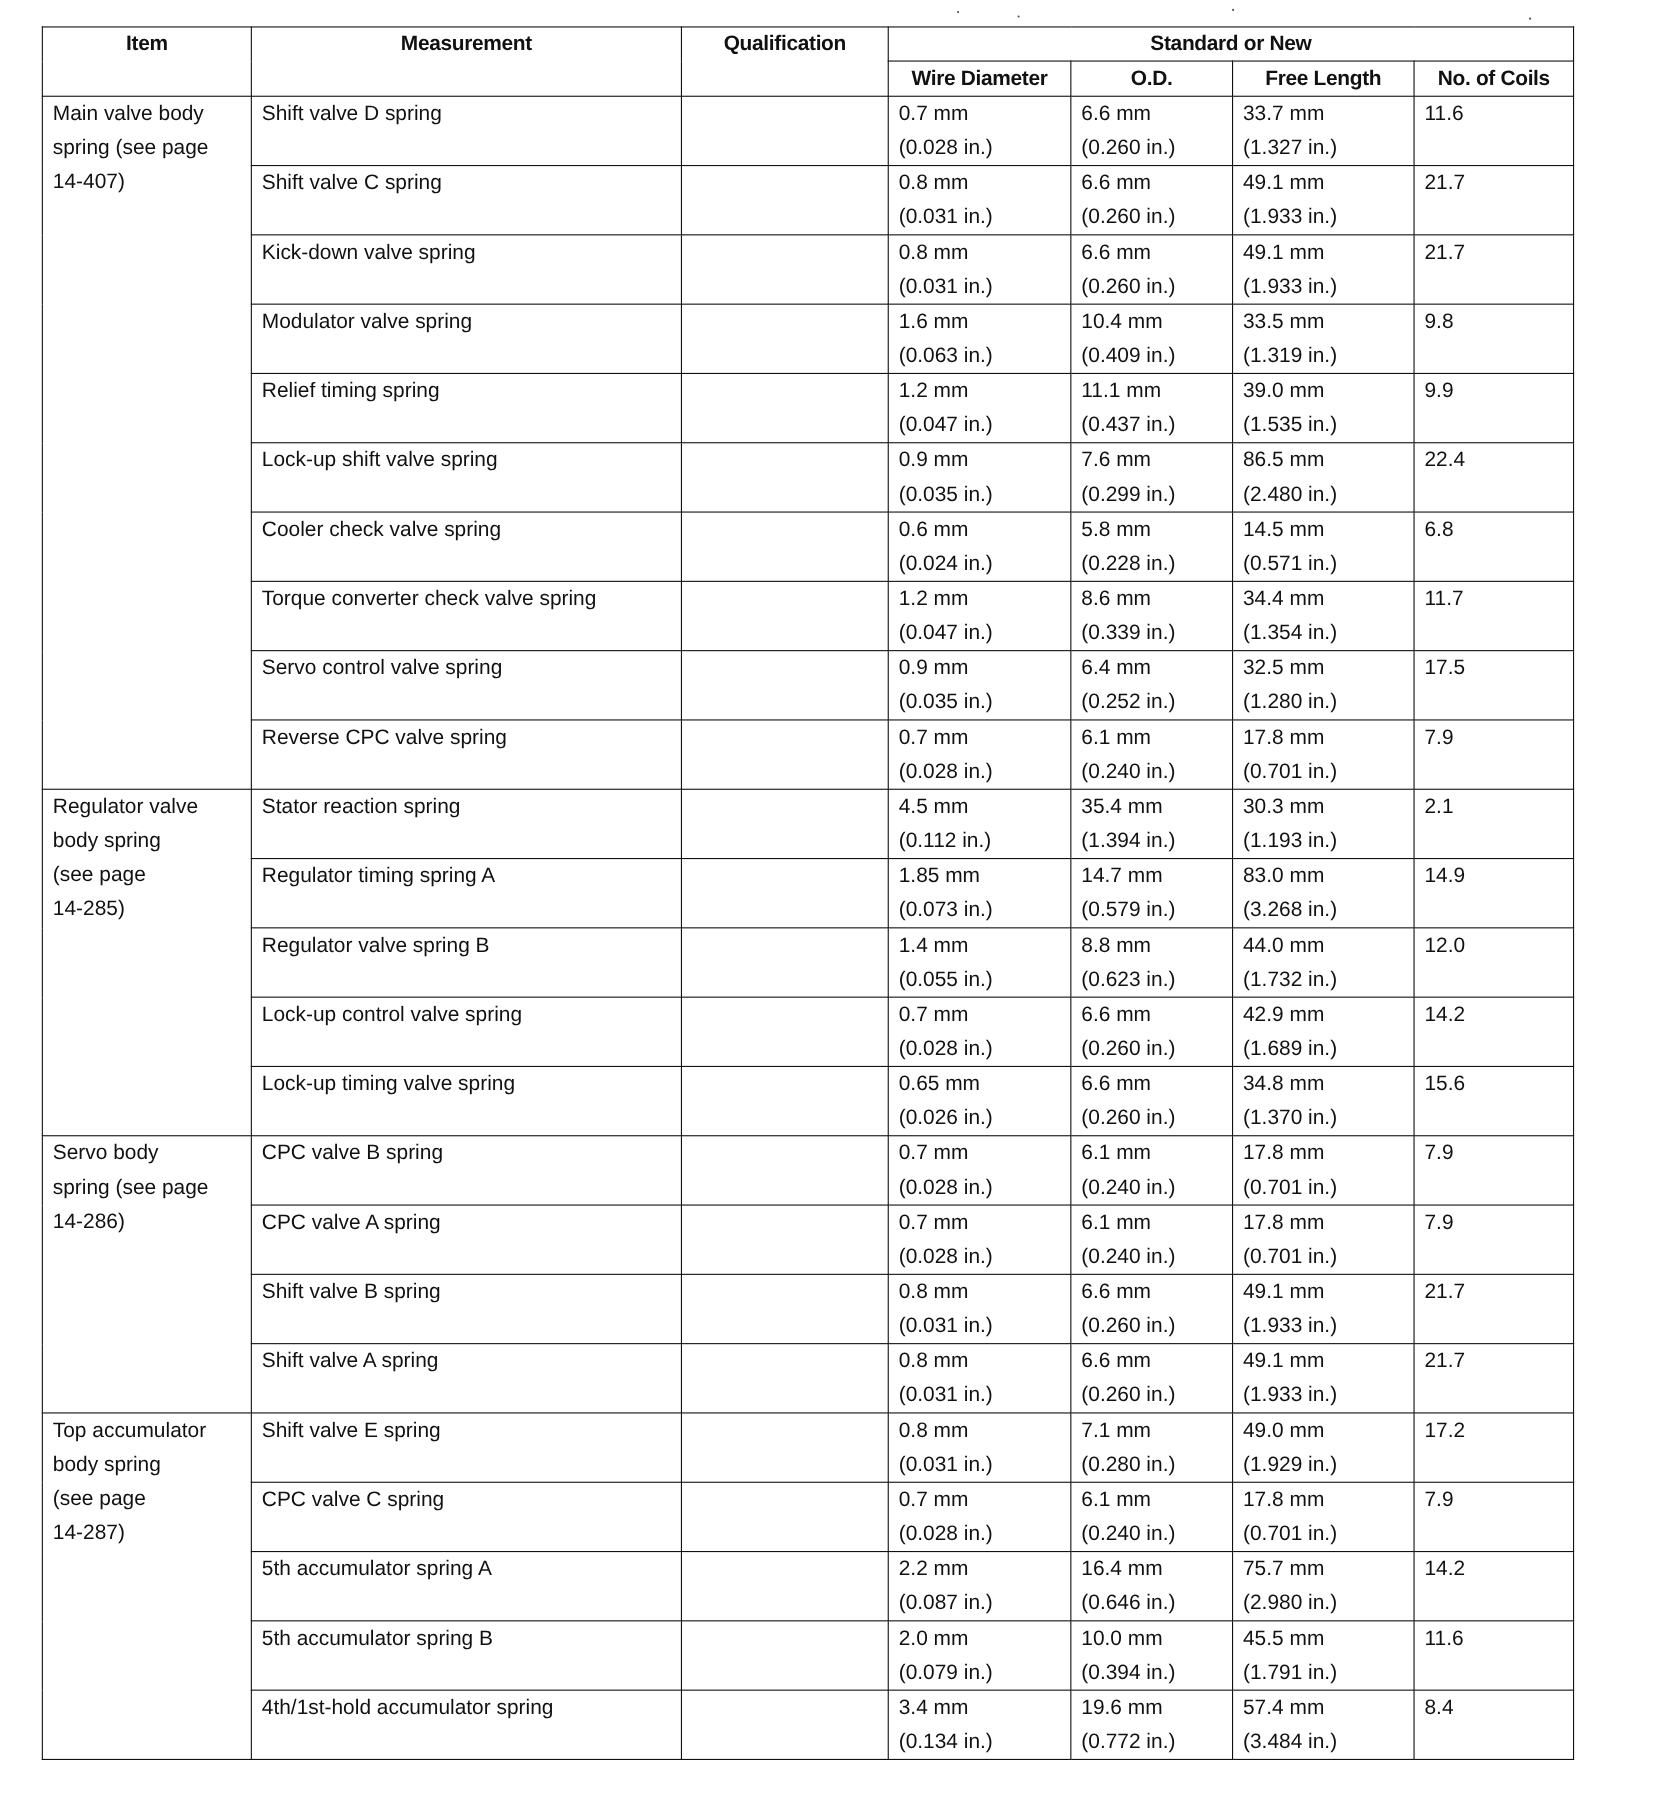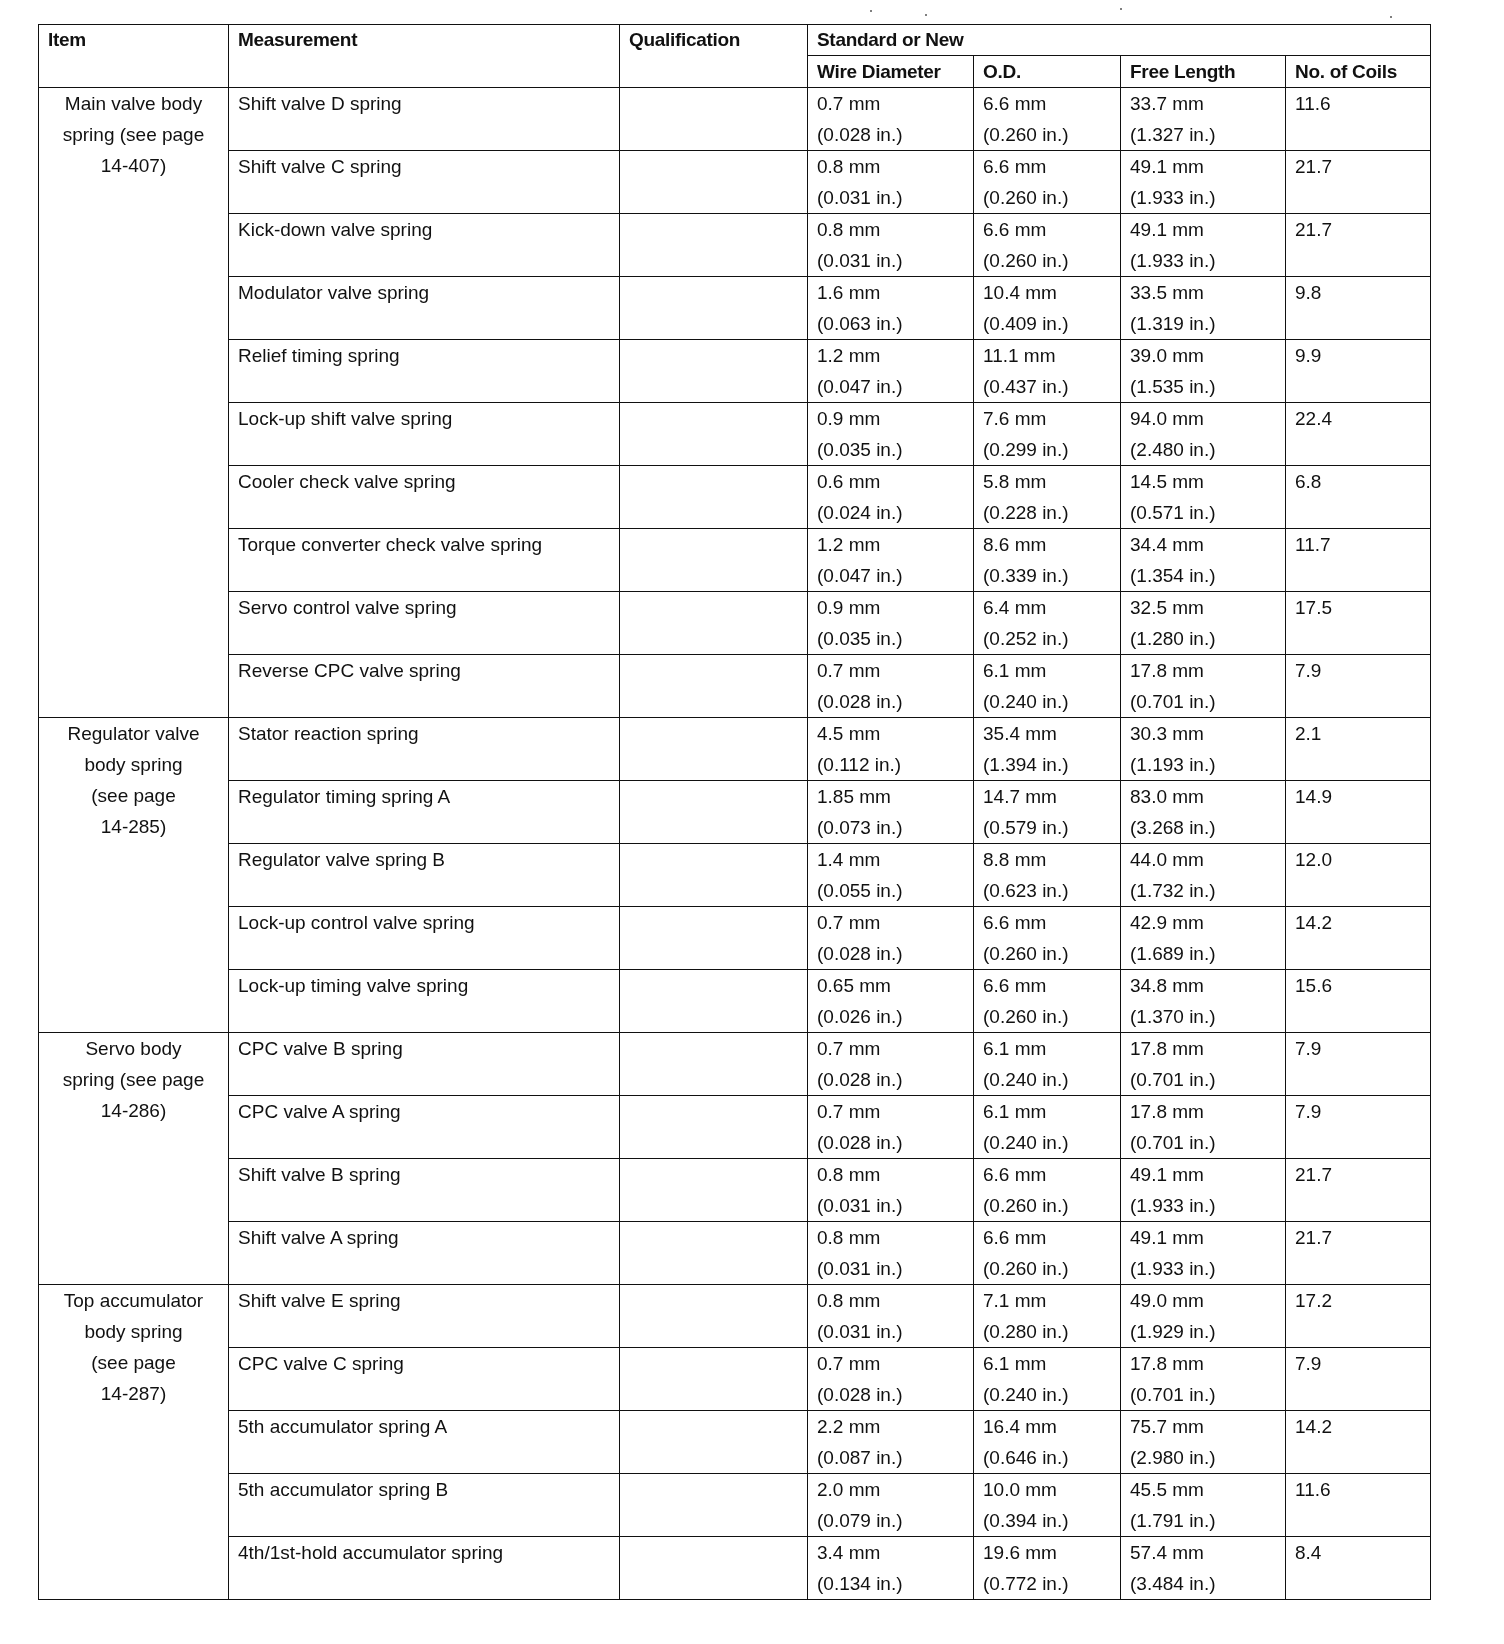--- a/index.html
+++ b/index.html
@@ -7,26 +7,26 @@
          font-family: "Liberation Sans", "DejaVu Sans", sans-serif; color: #111; }
   table.spec {
     position: absolute; left: 38px; top: 24px;
     width: 1392px; border-collapse: collapse; table-layout: fixed;
     font-size: 19px; line-height: 31px;
   }
   table.spec td, table.spec th {
     border: 1.5px solid #111; padding: 0 9px; vertical-align: top;
   }
   table.spec th {
-    font-weight: bold; text-align: left; font-size: 19px; letter-spacing: -0.3px;
+    font-weight: bold; text-align: center; font-size: 19px; letter-spacing: -0.3px;
     vertical-align: top;
   }
   th.h-top { height: 30px; line-height: 30px; padding-top: 0; }
   th.h-sub { height: 31px; line-height: 31px; }
-  td.group { line-height: 31px; padding-top: 1px; text-align: center; }
+  td.group { line-height: 31px; padding-top: 1px; }
   td.meas, td.qual, td.val, td.coils { height: 61px; padding-top: 1px; }
   .val span { display: block; white-space: nowrap; }
   .speck { position: absolute; background: #555; width: 2px; height: 2px; border-radius: 1px; }
 </style>
 </head>
 <body>
 
 <table class="spec">
   <colgroup>
     <col style="width:190px">
@@ -147,21 +147,21 @@
         <td class="qual"><span></span></td>
         <td class="val">
           <span>0.9 mm</span>
           <span>(0.035 in.)</span>
         </td>
         <td class="val">
           <span>7.6 mm</span>
           <span>(0.299 in.)</span>
         </td>
         <td class="val">
-          <span>94.0 mm</span>
+          <span>86.5 mm</span>
           <span>(2.480 in.)</span>
         </td>
         <td class="coils"><span>22.4</span></td>
       </tr>
       <tr>
         <td class="meas"><span>Cooler check valve spring</span></td>
         <td class="qual"><span></span></td>
         <td class="val">
           <span>0.6 mm</span>
           <span>(0.024 in.)</span>

